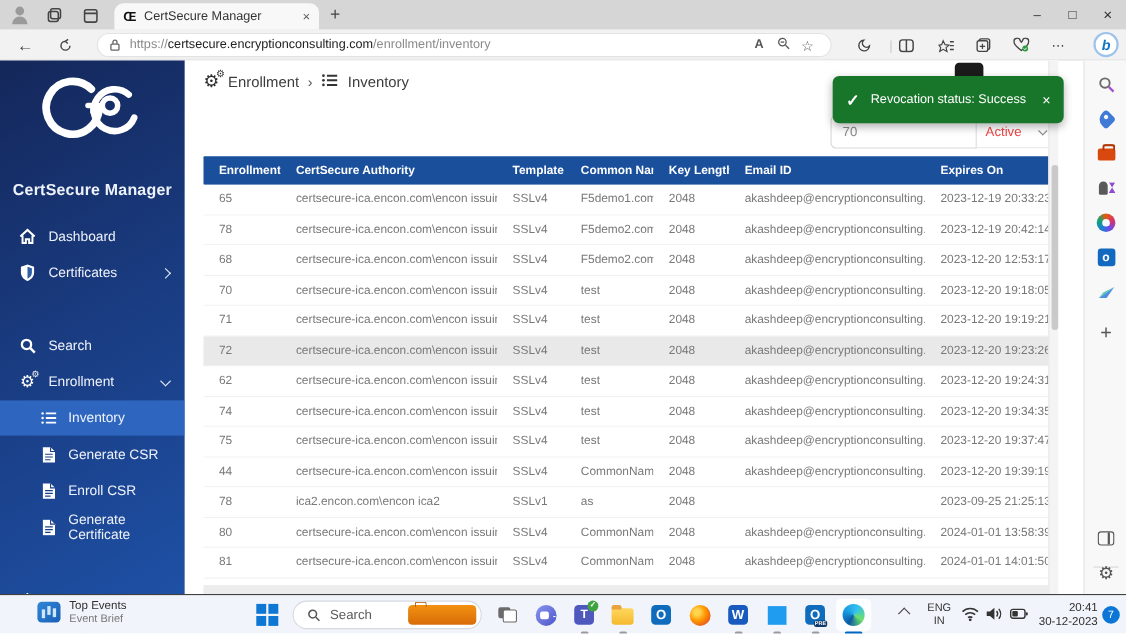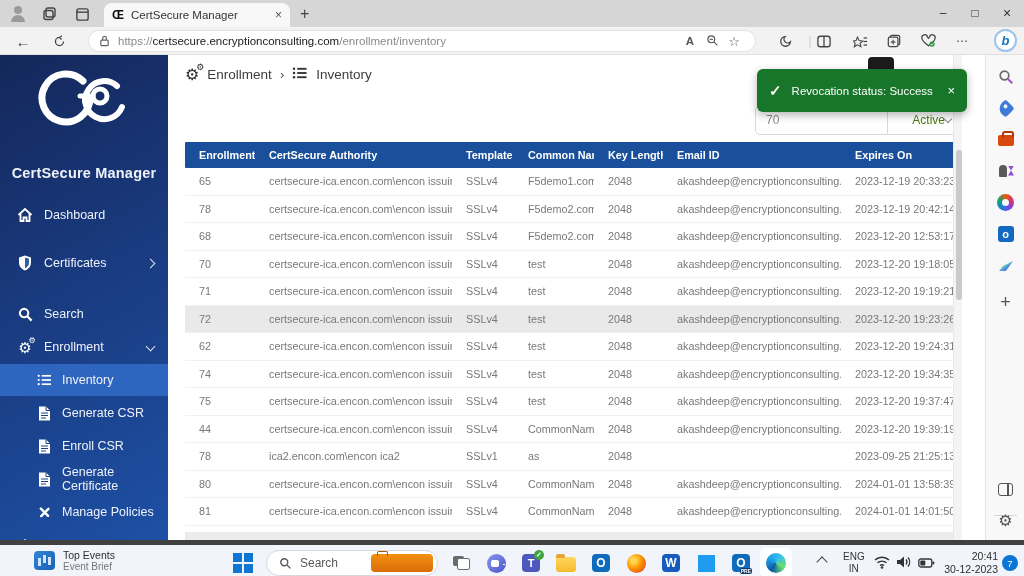--- a/index.html
+++ b/index.html
@@ -45,21 +45,21 @@
   
   .content { position:absolute; left:168px; top:55px; width:794px; height:485px; background:#fff; }
   .breadcrumb { position:absolute; left:17px; top:11px; display:flex; align-items:center; gap:8px; font-size:13.5px; color:#3c3c3c; }
   .bc-gear { font-size:16px; color:#2f2f2f; position:relative; line-height:1;}
   .bc-gear::after { content:"⚙"; font-size:9px; position:absolute; top:-4px; right:-5px; }
   .bc-sep { color:#555; font-size:13px; }
   .hdr-sliver { position:absolute; left:700px; top:2px; width:26px; height:14px; background:#1b1b1b; border-radius:4px 4px 0 0; }
 
   .filters { position:absolute; left:587px; top:50px; display:flex; }
   .f-input { width:133px; height:30px; border:1px solid #d8d8d8; border-radius:5px 0 0 5px; font-size:12px; color:#8a8a8a; padding:0 10px; font-family:"Liberation Sans",sans-serif;}
-  .f-select { width:72px; height:30px; border:1px solid #d8d8d8; border-left:none; border-radius:0 5px 5px 0; background:#fff; font-size:12px; color:#4d7c0f; display:flex; align-items:center; justify-content:flex-end; padding:0 8px;}
+  .f-select { width:72px; height:30px; border:1px solid #d8d8d8; border-left:none; border-radius:0 5px 5px 0; background:#fff; font-size:12px; color:#ef4444; display:flex; align-items:center; justify-content:space-between; padding:0 8px;}
   .f-select .chevd { width:6px; height:6px; border-right:1.5px solid #888; border-bottom:1.5px solid #888; transform:rotate(45deg); margin-top:-3px;}
 
   .toast { position:absolute; left:589px; top:14px; width:210px; height:43px; border-radius:6px; box-shadow:0 3px 8px rgba(0,0,0,.3); display:flex; align-items:center; padding:0 12px; gap:10px; color:#fff; z-index:5;}
   .toast-check { font-size:15px; font-weight:bold; }
   .toast-msg { font-size:11.5px; flex:1; }
   .toast-x { font-size:13px; }
 
   .table { position:absolute; left:17px; top:87px; width:775px; }
   .thead, .tr { display:grid; grid-template-columns:70px 197px 62px 80px 69px 178px 119px; align-items:center; }
   .thead { height:26px; border-radius:1px; }
@@ -83,21 +83,21 @@
   .tagic::after{ content:""; position:absolute; left:3px; top:3px; width:4px; height:4px; border-radius:50%; background:#f8f8f8;}
   .toolbox { width:16px; height:11px; background:#d9480f; border-radius:2px; position:relative; margin-top:4px;}
   .toolbox::before { content:""; position:absolute; left:4px; top:-4px; width:8px; height:4px; border:2px solid #b03806; border-bottom:none; border-radius:3px 3px 0 0;}
   .pawn { width:8px; height:12px; background:#5a5a5a; border-radius:4px 4px 1px 1px; position:relative; margin-right:5px;}
   .pawn::after { content:""; position:absolute; right:-7px; top:1px; width:6px; height:10px; background:#8f4bd1; clip-path:polygon(0 0,100% 0,50% 50%,100% 100%,0 100%,50% 50%);}
   .edge-div { position:absolute; left:8px; width:23px; height:1px; background:#d7d7d7; }
   .panel-ic { width:15px; height:13px; border:1.6px solid #555; border-radius:3px; position:relative;}
   .panel-ic::after { content:""; position:absolute; right:3px; top:0; width:1.6px; height:100%; background:#555;}
 
   
-  .taskbar { position:absolute; left:0; top:540px; width:1024px; height:36px; background:#f1f5fb; border-top:5px solid #404040; }
+  .taskbar { position:absolute; left:0; top:540px; width:1024px; height:36px; background:#f1f5fb; border-top:1px solid #404040; }
   .widgets { position:absolute; left:34px; top:4px; display:flex; gap:8px; align-items:center; }
   .widg-ic { width:21px; height:19px; border-radius:4px; background:linear-gradient(135deg,#2f86d6,#1b5fb8); position:relative;}
   .widg-ic::after { content:""; position:absolute; left:4px; top:7px; width:3px; height:8px; background:#cfe6ff; box-shadow:5px -3px 0 #cfe6ff, 10px -1px 0 #cfe6ff;}
   .widg-t1 { font-size:10.5px; color:#2e2e2e; }
   .widg-t2 { font-size:10px; color:#767676; }
   .tbic { position:absolute; top:6px; width:24px; height:24px; display:flex; align-items:center; justify-content:center; }
   .winlogo { display:grid; grid-template-columns:9px 9px; grid-gap:2px; }
   .winlogo div { width:9px; height:9px; background:#0e77d3; }
   .searchpill { position:absolute; left:266px; top:5px; width:172px; height:26px; background:#fff; border:1px solid #d6dae0; border-radius:13px; display:flex; align-items:center; padding:0 4px 0 12px; gap:8px;}
   .searchpill span { font-size:12px; color:#5a5a5a; flex:1;}
@@ -234,21 +234,21 @@
 
   <div class="navitem" style="top:144px">
     <span class="nicon">
         <svg width="16" height="16" viewBox="0 0 16 16">
           <path d="M1.5 8 L8 2 L14.5 8" fill="none" stroke="#fff" stroke-width="1.8"></path>
           <path d="M3.5 7 V14 H6.5 V10.5 H9.5 V14 H12.5 V7" fill="none" stroke="#fff" stroke-width="1.8"></path>
         </svg>
       </span>
     <span>Dashboard</span>
   </div>
-  <div class="navitem" style="top:192px">
+  <div class="navitem" style="top:177px">
     <span class="nicon">
         <svg width="14" height="16" viewBox="0 0 14 16">
           <path d="M7 0.5 L13 2.5 V7.5 C13 11.5 10.5 14 7 15.5 C3.5 14 1 11.5 1 7.5 V2.5 Z" fill="#fff"></path>
           <path d="M7 2.5 V13.4 C9.5 12.2 11 10.3 11 7.5 V3.8 Z" fill="#2e5ea8"></path>
         </svg>
       </span>
     <span>Certificates</span>
     <span class="chev r"></span>
   </div>
   <div class="navitem" style="top:243px">
@@ -319,31 +319,20 @@
           <path d="M1 0.5 H8 L12 4.5 V14.5 H1 Z" fill="#fff"></path>
           <path d="M8 0.5 L8 4.5 H12" fill="none" stroke="#1a3e85" stroke-width="1"></path>
           <g stroke="#1a3e85" stroke-width="1">
             <line x1="3" y1="7" x2="10" y2="7"></line>
             <line x1="3" y1="9.5" x2="10" y2="9.5"></line>
             <line x1="3" y1="12" x2="8" y2="12"></line>
           </g>
         </svg>
       </span>
     <span>Enroll CSR</span>
-  </div>
-  <div class="navitem sub" style="top:441px">
-    <span class="nicon">
-        <svg width="15" height="15" viewBox="0 0 16 16">
-          <g fill="#fff">
-            <rect x="6.9" y="1" width="2.6" height="13.5" rx="1.3" transform="rotate(45 8 8)"></rect>
-            <rect x="6.9" y="1" width="2.6" height="13.5" rx="1.3" transform="rotate(-45 8 8)"></rect>
-          </g>
-        </svg>
-      </span>
-    <span>Manage Policies</span>
   </div>
 
   <div class="navitem" style="top:474px">
     <span class="nicon" style="font-size:15px; color:#fff">⚙</span>
     <span>Settings</span>
   </div>
   <div class="navitem" style="top:507px">
     <span class="nicon">
         <svg width="15" height="15" viewBox="0 0 16 16">
           <ellipse cx="8" cy="3" rx="6" ry="2.2" fill="#fff"></ellipse>

